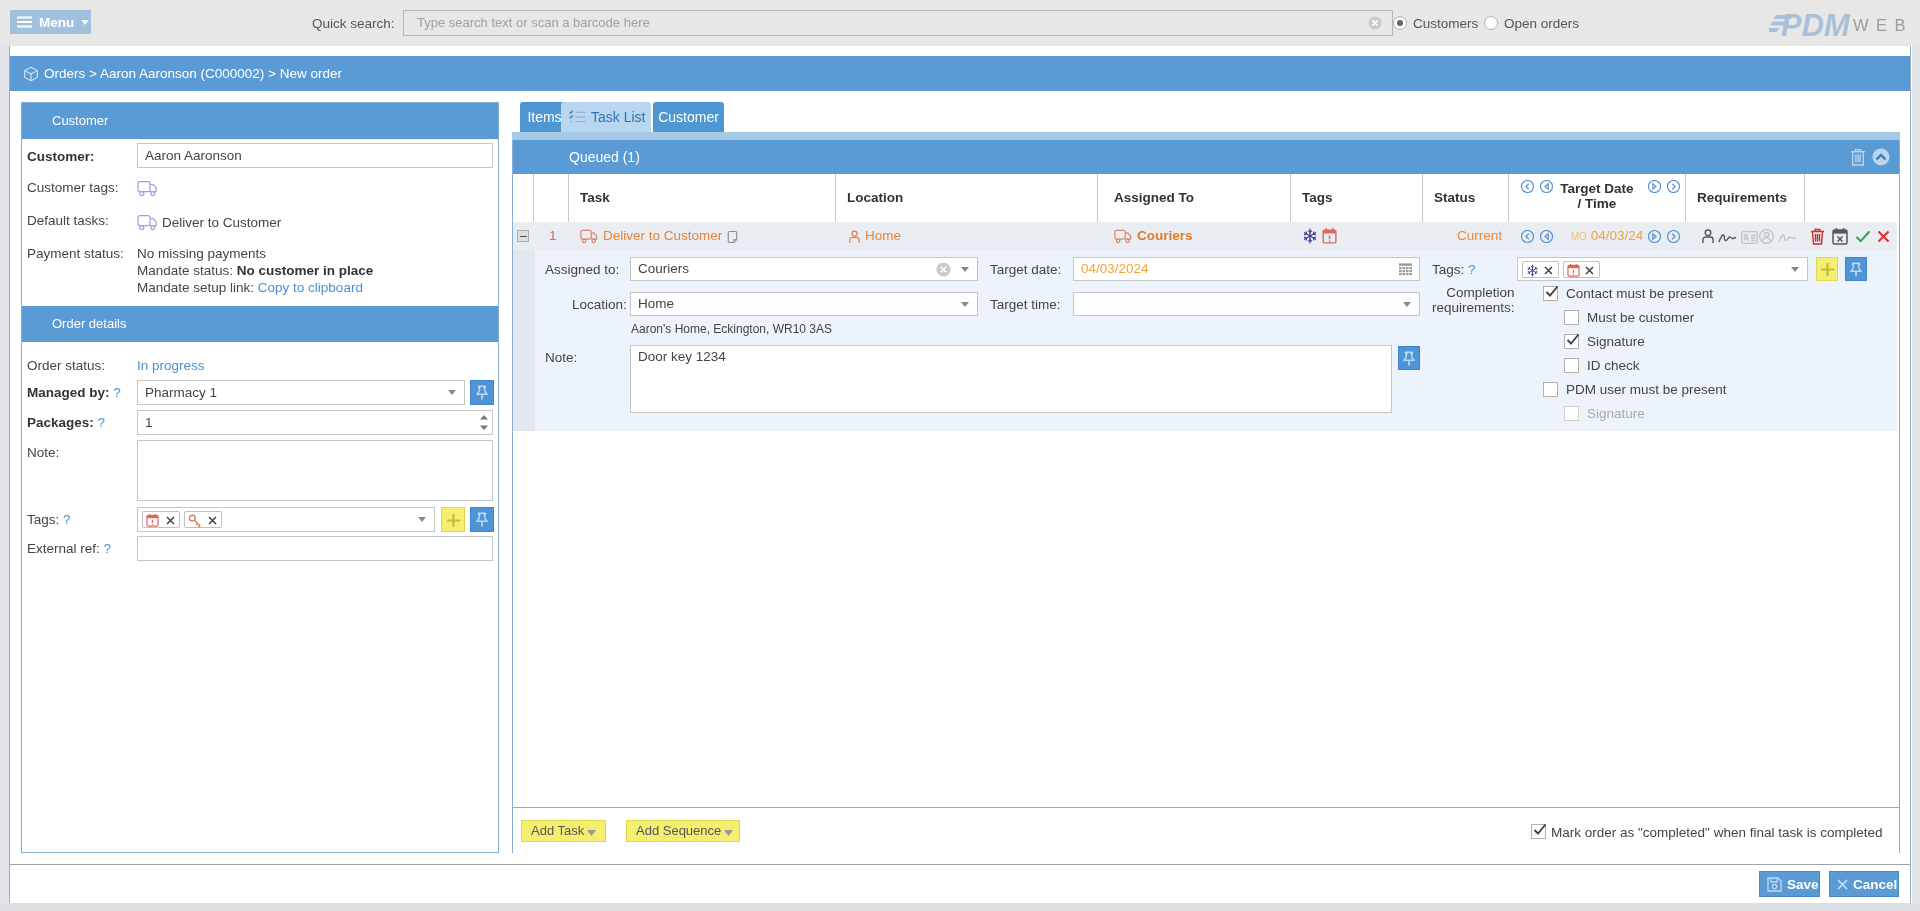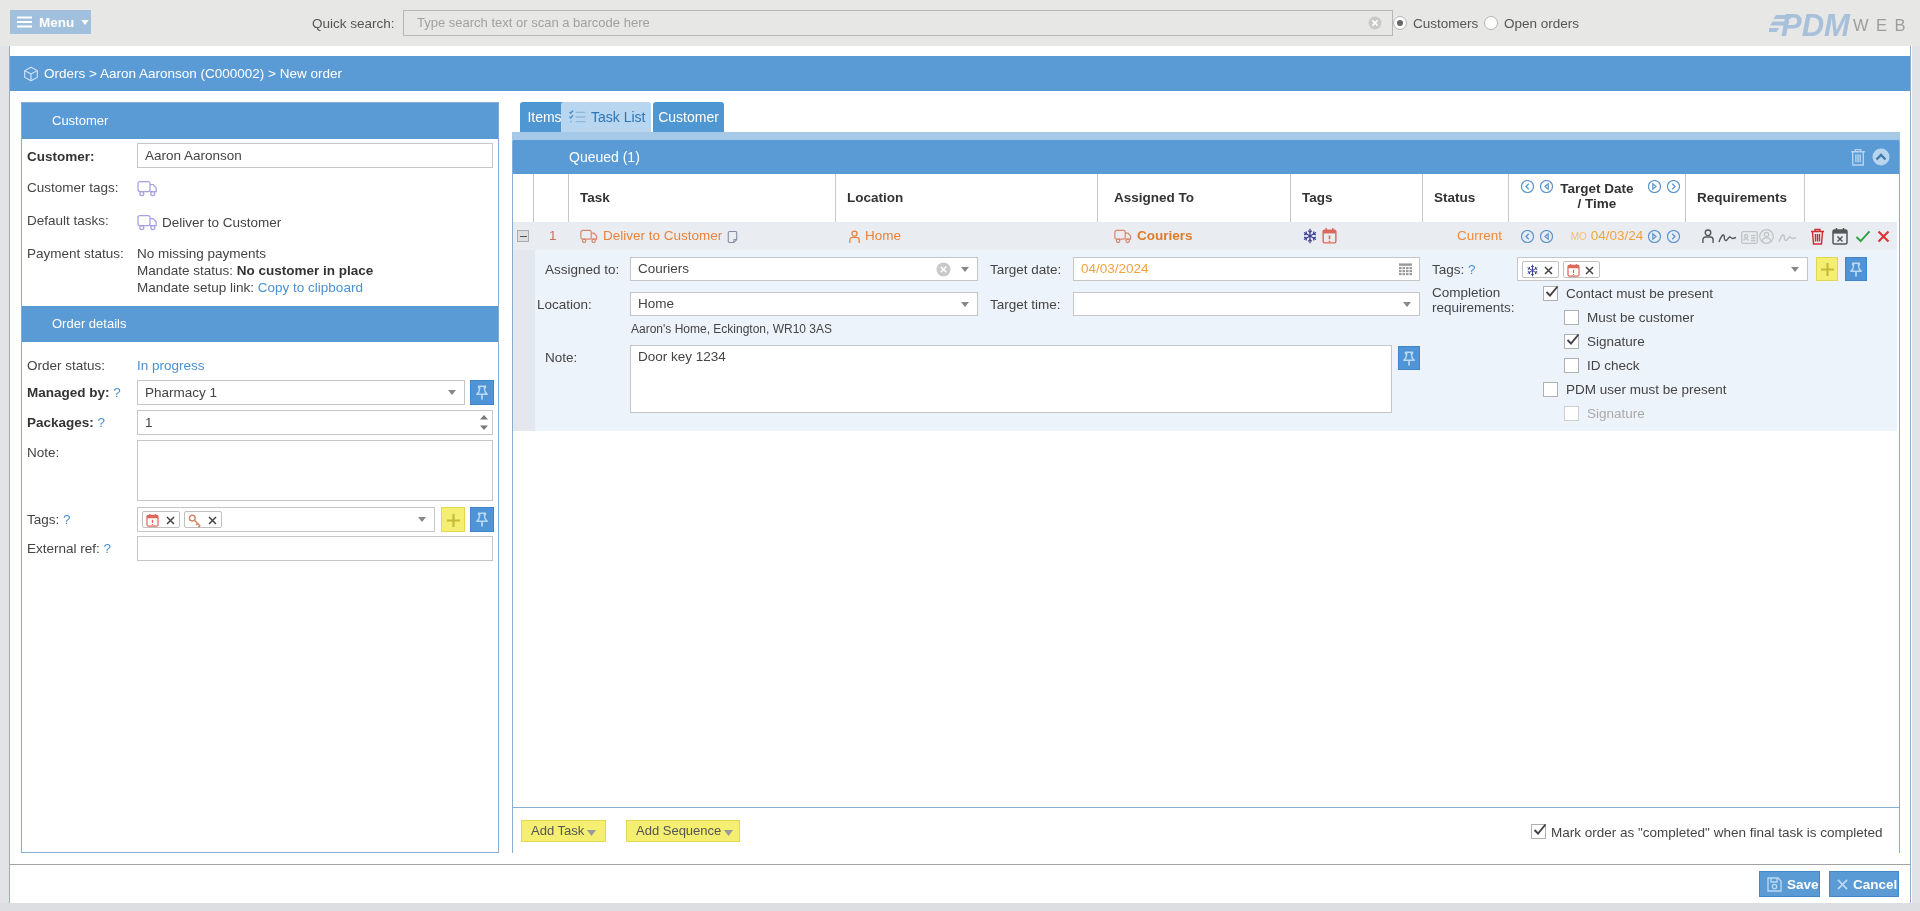--- a/index.html
+++ b/index.html
@@ -16,21 +16,21 @@
 .rcirc { position:absolute; top:16px; width:14px; height:14px; border:1px solid #b5b5b5; border-radius:50%; background:#fdfdfd; }
 
 #pagebox { position:absolute; left:9px; top:46px; width:1902px; height:857px; background:#fff; border-left:1px solid #93aecb; border-right:1px solid #93aecb; }
 #gutL { position:absolute; left:0; top:46px; width:9px; height:865px; background:#e2e3e6; }
 #gutR { position:absolute; left:1912px; top:46px; width:8px; height:865px; background:#e2e3e6; }
 #botgray { position:absolute; left:0; top:903px; width:1920px; height:8px; background:#dcdee2; }
 #crumb { position:absolute; left:10px; top:56px; width:1900px; height:35px; background:#5b9bd5; color:#fff; font-size:13.5px; line-height:35px; }
 
 #lpanel { position:absolute; left:21px; top:102px; width:478px; height:751px; border:1px solid #86aed3; background:#fff; }
 .bluehdr { background:#5b9bd5; color:#fff; font-size:13px; line-height:36px; padding-left:30px; height:36px; }
-.lbl { position:absolute; font-size:13.5px; color:#444; }
+.lbl { position:absolute; font-size:13.5px; color:#444;text-align:right; }
 .lbl b { color:#333; }
 .inp { position:absolute; background:#fff; border:1px solid #c6c6c6; font-size:13.5px; color:#444; padding-left:7px; }
 .qm { color:#4a90d0; }
 
 .tab { position:absolute; top:102px; height:30px; background:#4e97d3; color:#fff; font-size:14px; text-align:center; line-height:30px; border-radius:3px 3px 0 0; }
 #tab2 { background:#b9d6f0; color:#2e75b5; }
 
 #rpanel { position:absolute; left:512px; top:132px; width:1388px; height:721px; border:1px solid #86aed3; background:#fff; border-top:none; }
 #rtopstrip { position:absolute; left:512px; top:132px; width:1388px; height:9px; background:#a6c9e8; }
 #queuedhdr { position:absolute; left:513px; top:140px; width:1386px; height:34px; background:#5b9bd5; color:#fff; font-size:14px; line-height:34px;padding-left:44px; }
@@ -451,21 +451,21 @@
     </svg>
 </div>
 <div class="pinbtn abs" style="left:1845px; top:257px; width:22px; height:24px;">
  <svg width="16" height="17" style="position:absolute;left:2px;top:3px;" viewBox="0 0 16 17">
       <g fill="none" stroke="#bcdaf4" stroke-width="1.4">
         <path d="M4.5 2.2 h7 v1.6 h-1.3 l1 4.2 l2 2.2 h-10.4 l2 -2.2 l1 -4.2 h-1.3 z" stroke-linejoin="round"></path>
         <line x1="8" y1="10.5" x2="8" y2="15.5" stroke-width="1.7"></line>
       </g>
     </svg>
 </div>
-<div class="lbl" style="left:537px; top:297px;">Location:</div>
+<div class="lbl" style="left:572px; top:297px;">Location:</div>
 <div class="ddl" style="left:630px; top:292px; width:348px; height:24px; line-height:22px; padding-left:7px;">Home<div class="ddlarrow"></div></div>
 <div class="lbl" style="left:990px; top:297px;">Target time:</div>
 <div class="ddl" style="left:1073px; top:292px; width:347px; height:24px;">
     <div class="ddlarrow"></div>
   </div>
 <div class="lbl" style="left:631px; top:322px; font-size:12px;">Aaron's Home, Eckington, WR10 3AS</div>
 <div class="lbl" style="left:545px; top:350px;">Note:</div>
 <div class="inp" style="left:630px; top:345px; width:762px; height:68px; line-height:22px;">Door key 1234</div>
 <div class="pinbtn abs" style="left:1398px; top:346px; width:22px; height:24px;">
  <svg width="16" height="17" style="position:absolute;left:2px;top:3px;" viewBox="0 0 16 17">

